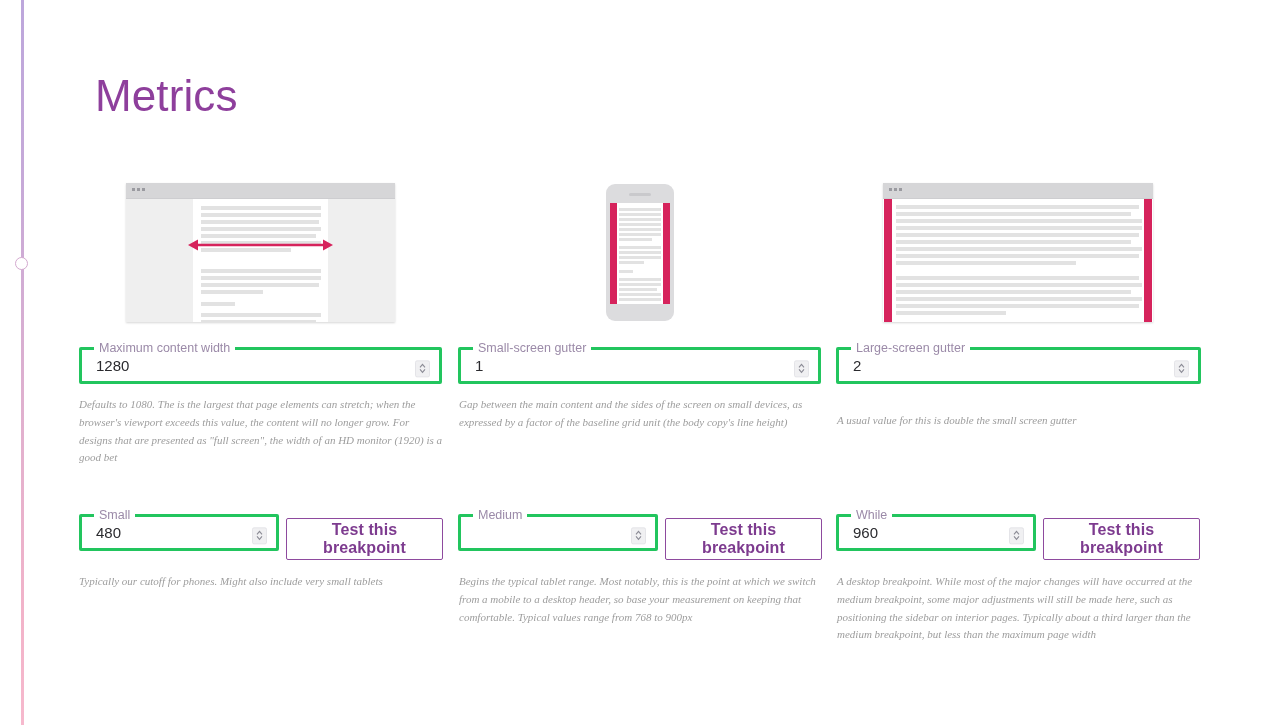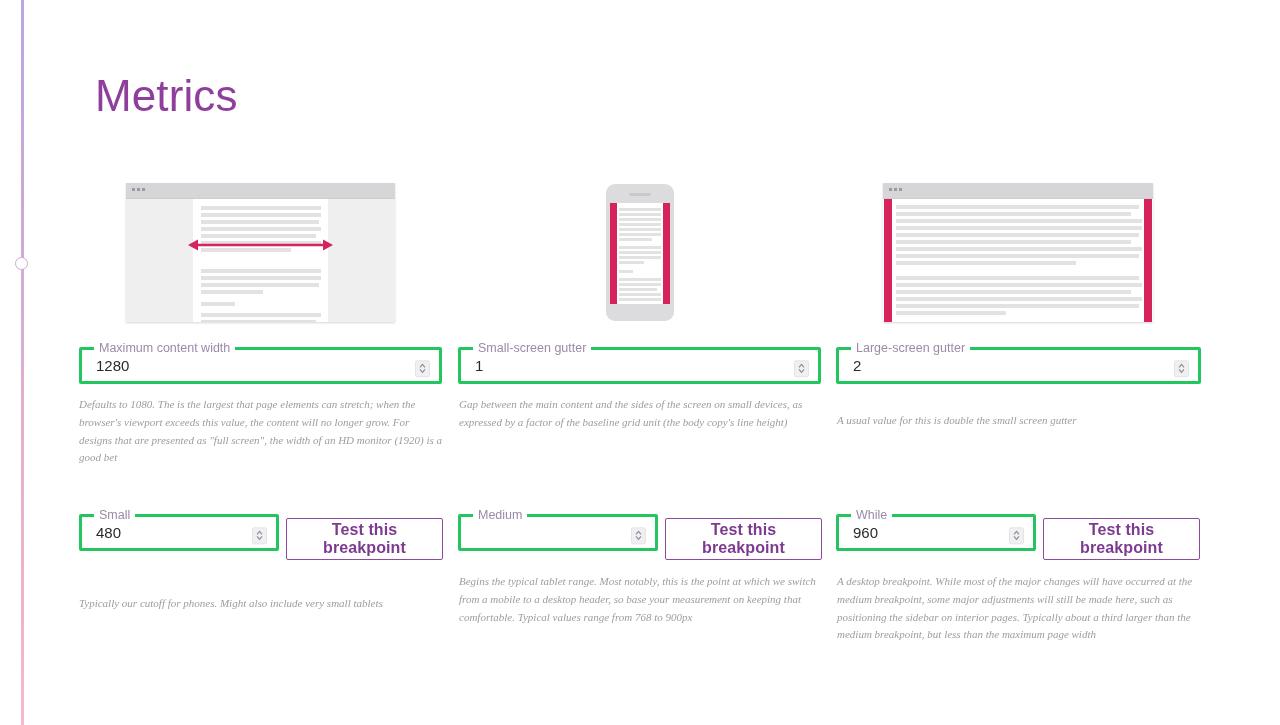--- a/index.html
+++ b/index.html
@@ -371,21 +371,21 @@
       <input class="num-input" type="text" value="480" style="">
       <span class="spinner">
         <svg width="9" height="12" viewBox="0 0 9 12" xmlns="http://www.w3.org/2000/svg">
           <polyline points="2,5 4.5,2 7,5" fill="none" stroke="#8b8b95" stroke-width="1.1"></polyline>
           <polyline points="2,7 4.5,10 7,7" fill="none" stroke="#8b8b95" stroke-width="1.1"></polyline>
         </svg>
       </span>
     </fieldset>
   </div>
   <button class="bp-button" style="left:286px; top:518px; width:157px;">Test this breakpoint</button>
-  <div class="helptext" style="left:79px; top:595px; width:370px;">Typically our cutoff for phones. Might also include very small tablets</div>
+  <div class="helptext" style="left:79px; top:573px; width:370px;">Typically our cutoff for phones. Might also include very small tablets</div>
 
   <div class="field" style="left:458px; top:509px; width:200px;">
     <fieldset class="box">
       <legend>Medium</legend>
       <span class="spinner">
         <svg width="9" height="12" viewBox="0 0 9 12" xmlns="http://www.w3.org/2000/svg">
           <polyline points="2,5 4.5,2 7,5" fill="none" stroke="#8b8b95" stroke-width="1.1"></polyline>
           <polyline points="2,7 4.5,10 7,7" fill="none" stroke="#8b8b95" stroke-width="1.1"></polyline>
         </svg>
       </span>

